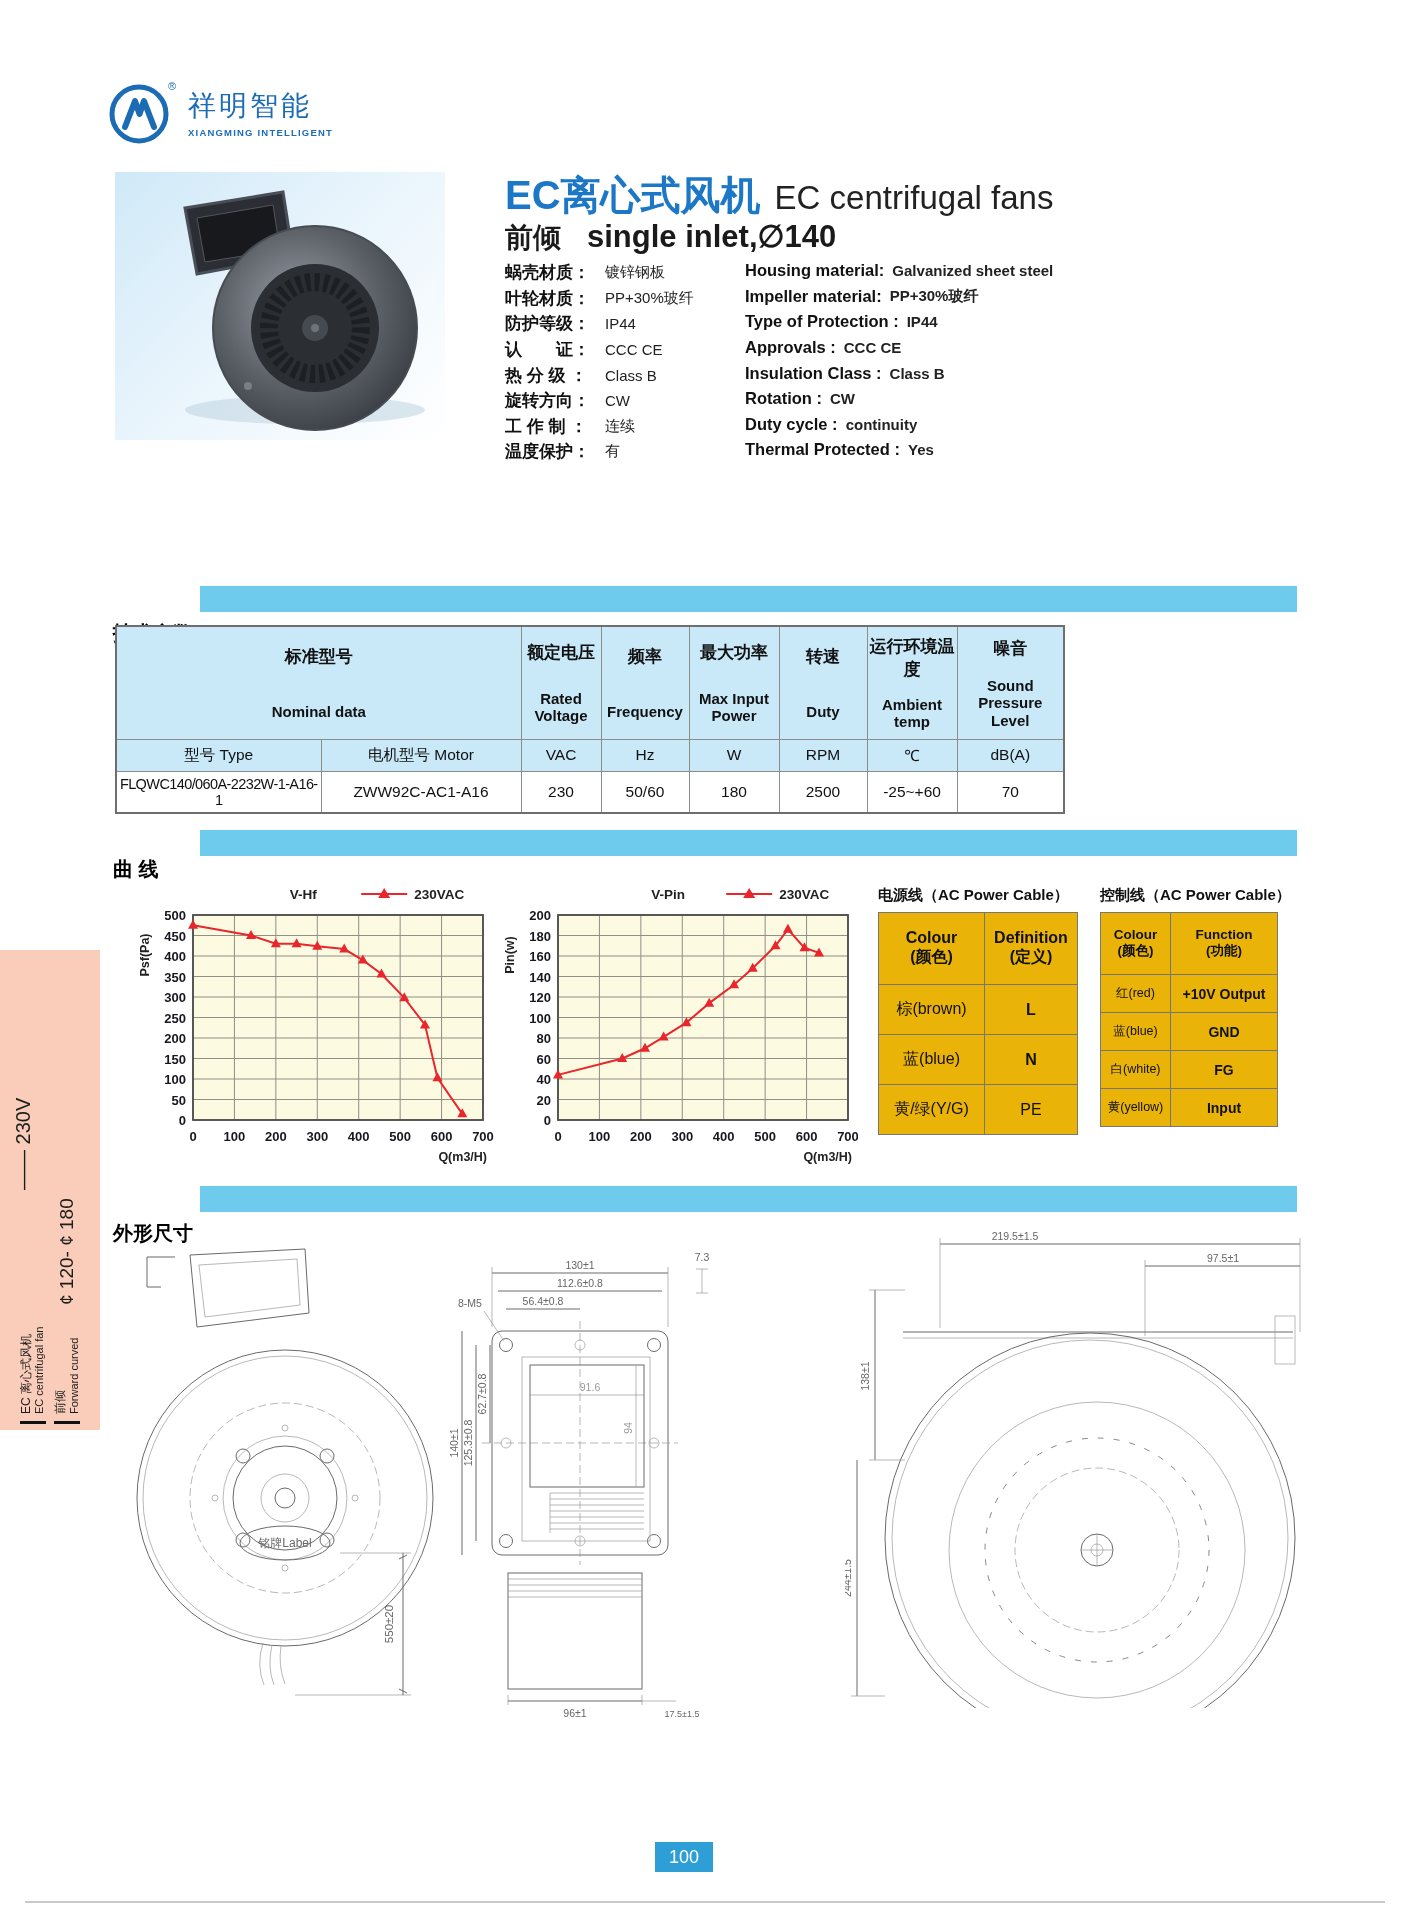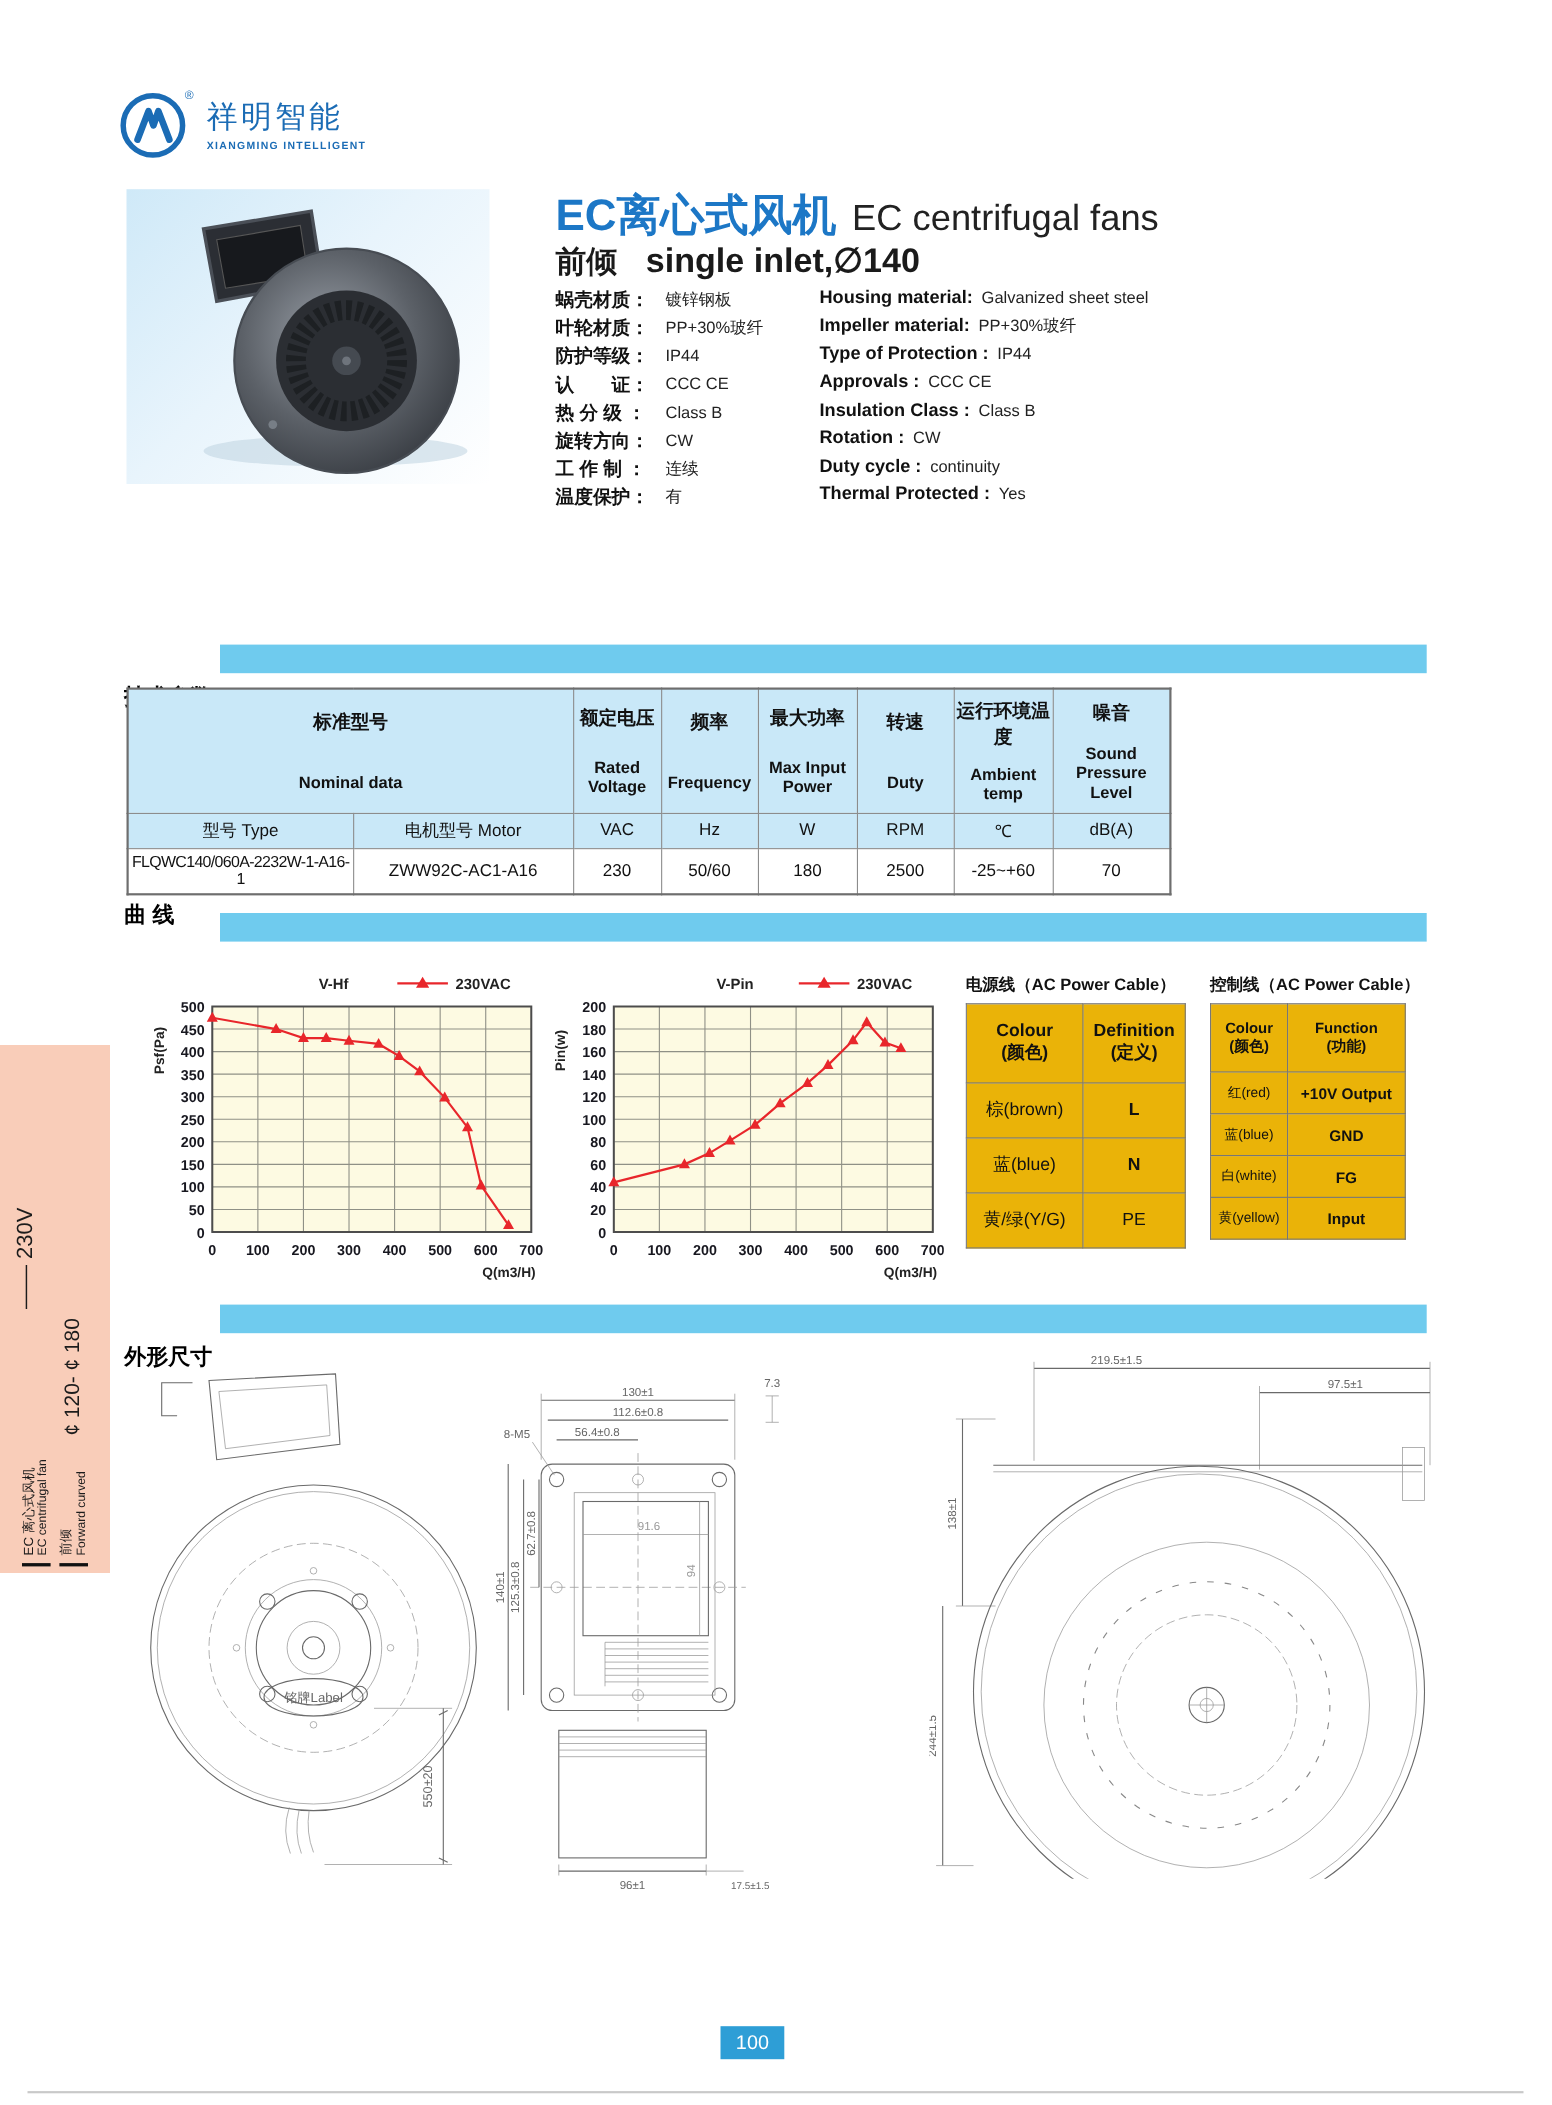--- a/index.html
+++ b/index.html
@@ -24,21 +24,21 @@
   .subtitle-cn { font-size:28px; font-weight:bold; color:#1a1a1a; }
   .subtitle-en { font-size:31px; font-weight:bold; color:#1a1a1a; margin-left:26px; }
 
   
   .specs-cn { position:absolute; left:505px; top:260px; }
   .specs-en { position:absolute; left:745px; top:258px; }
   .spec-row { height:25.6px; display:flex; align-items:center; white-space:nowrap; }
   .spec-cn-label { font-size:17px; font-weight:bold; color:#111; width:100px; }
   .spec-cn-value { font-size:15px; color:#222; }
   .spec-en-label { font-size:16.5px; font-weight:bold; color:#111; margin-right:8px; }
-  .spec-en-value { font-size:15px; color:#222; }
+  .spec-en-value { font-size:15px; color:#222;font-weight:bold; }
 
   
   .sec-label { position:absolute; left:113px; font-size:20px; font-weight:bold; color:#000;margin-top:34px; }
   .sec-bar { position:absolute; left:200px; width:1097px; height:26px; background:#6fcbee; }
 
   
   .tech-table { position:absolute; left:115px; top:625px; border-collapse:collapse; table-layout:fixed; }
   .tech-table th, .tech-table td { border:1px solid #8c8c8c; text-align:center; vertical-align:middle; padding:0 2px; }
   .tech-table { border:2px solid #6e6e6e; }
   .tech-table .hdr { background:#c9e8f8; height:113px; font-weight:normal; }
@@ -275,21 +275,21 @@
       <td>230</td>
       <td>50/60</td>
       <td>180</td>
       <td>2500</td>
       <td>-25~+60</td>
       <td>70</td>
     </tr>
   </tbody>
     </table>
 
-  <div class="sec-label" style="top:784px;">曲  线</div>
+  <div class="sec-label" style="top:822px;">曲  线</div>
   <div class="sec-bar" style="top:830px;"></div>
 
   <svg id="chart-vhf" style="position:absolute;left:118px;top:878px;" width="380" height="290">
       <rect x="75" y="37" width="290" height="205" fill="#fdfae2"></rect>
       <line x1="75" y1="37" x2="75" y2="242" stroke="#8f9086" stroke-width="1"></line>
       <text x="75" y="263" text-anchor="middle" class="tick">0</text>
       <line x1="116.42857142857143" y1="37" x2="116.42857142857143" y2="242" stroke="#8f9086" stroke-width="1"></line>
       <text x="116.42857142857143" y="263" text-anchor="middle" class="tick">100</text>
       <line x1="157.85714285714286" y1="37" x2="157.85714285714286" y2="242" stroke="#8f9086" stroke-width="1"></line>
       <text x="157.85714285714286" y="263" text-anchor="middle" class="tick">200</text>

